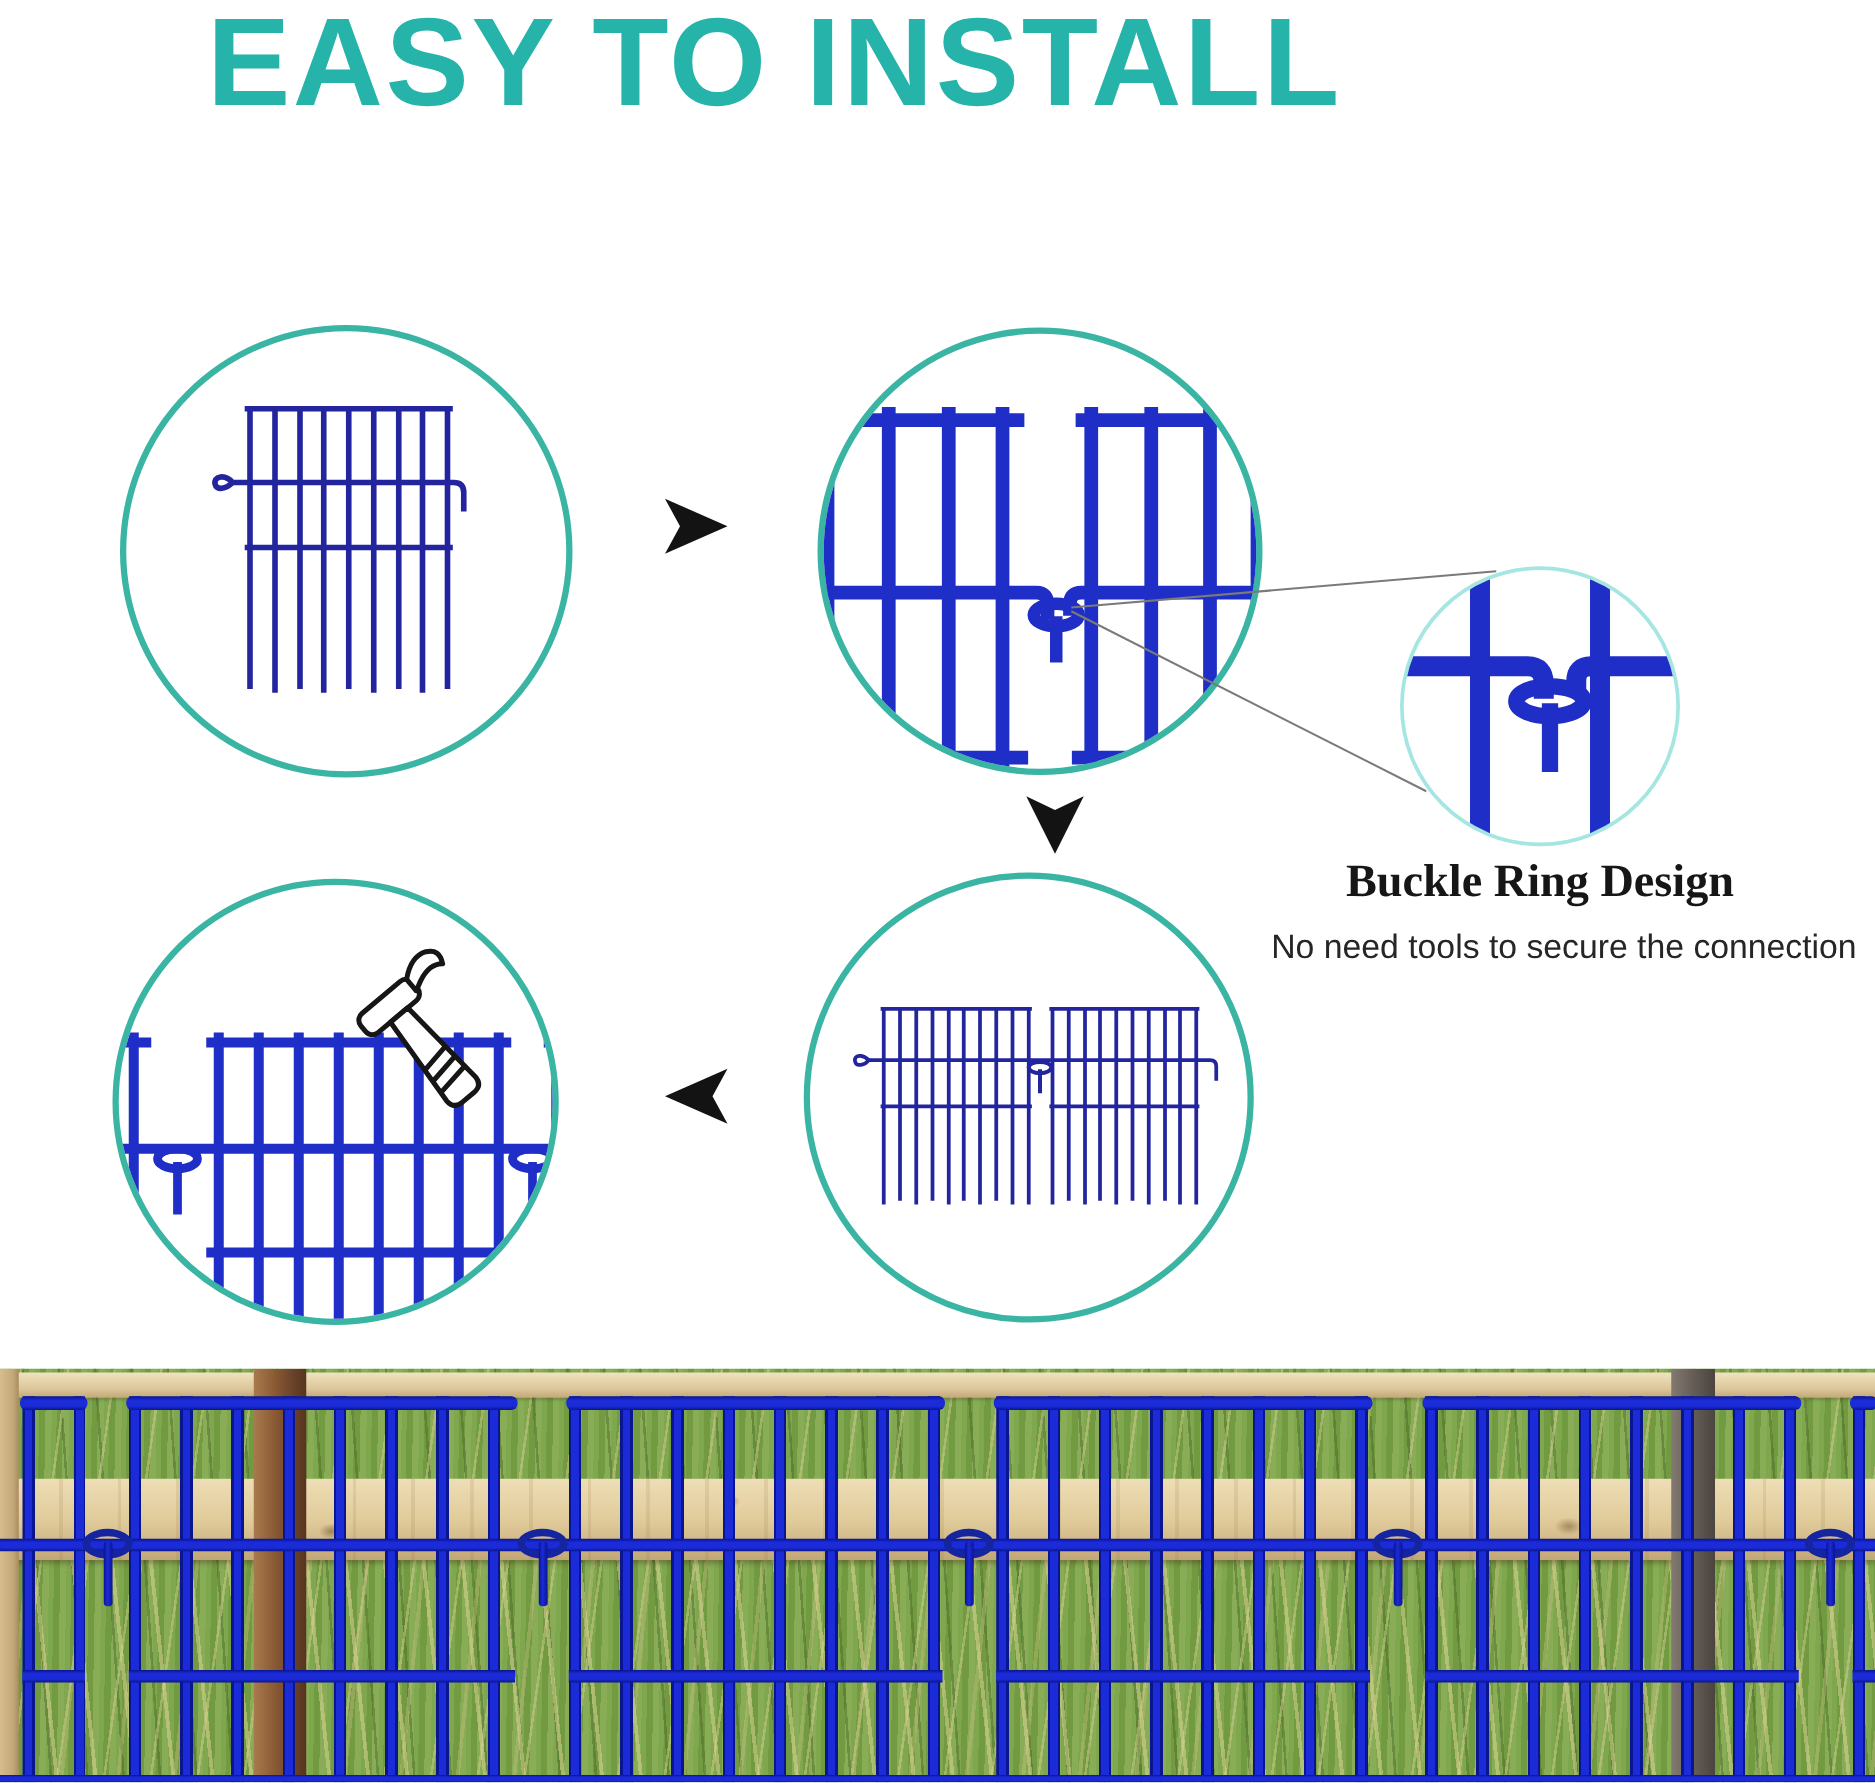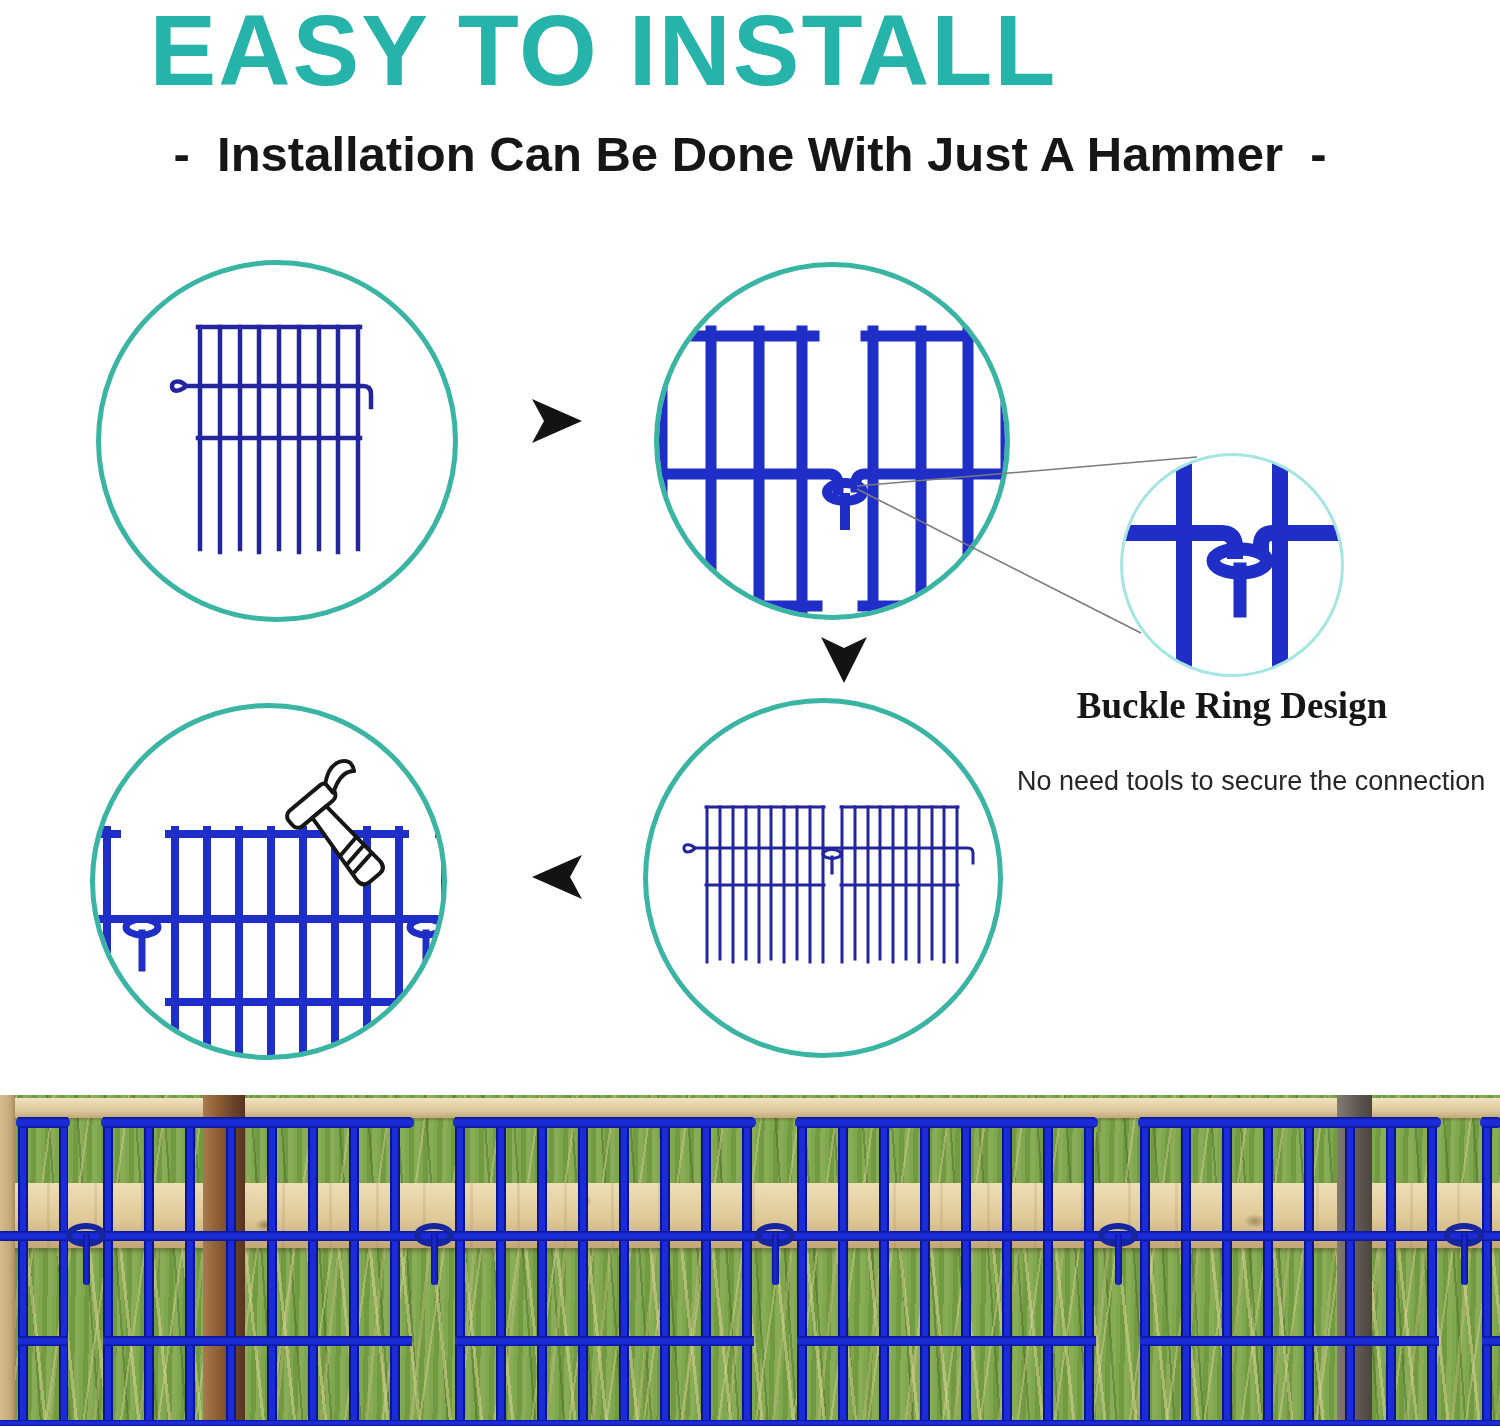--- a/index.html
+++ b/index.html
@@ -2,21 +2,21 @@
 <html style="--accent-teal: #26b4aa; --circle-teal: #3ab4a3; --detail-border: #a5e6e2; --fence-navy: #23259e; --fence-blue: #1e2ec6; --photo-fence-blue: #1b2bd8; --photo-fence-edge: #0a1590; --arrow-black: #131313; --callout-line: #7a7a7a; --text-dark: #161616;"><head>
 <meta charset="utf-8">
 <style>
   html,body{margin:0;padding:0;background:#fff;}
   .canvas{position:relative;width:1500px;height:1426px;background:#fff;overflow:hidden;
           font-family:"Liberation Sans", sans-serif;}
 
   
   .title{position:absolute;left:0;top:0;width:1207px;text-align:center;
          font-size:100px;line-height:1.0;font-weight:bold;letter-spacing:2px;
-         color:var(--accent-teal,#26b4aa);margin:0;}
+         color:var(--accent-teal,#26b4aa);margin:0;padding-left:16px;}
   .subtitle{position:absolute;left:0;top:126px;width:1500px;text-align:center;
             font-size:49px;font-weight:bold;color:var(--text-dark,#161616);white-space:pre;}
 
   
   .circle{position:absolute;border-radius:50%;background:#fff;overflow:hidden;
           border:5px solid var(--circle-teal,#3ab4a3);box-sizing:border-box;}
   .step1{left:96px;top:260px;width:362px;height:362px;}
   .step2{left:654px;top:262px;width:356px;height:358px;}
   .step3{left:643px;top:698px;width:360px;height:360px;}
   .step4{left:90px;top:703px;width:357px;height:357px;}
@@ -27,21 +27,21 @@
   
   .arrow{position:absolute;}
   .arrow-right{left:531px;top:398px;}
   .arrow-down{left:820px;top:636px;}
   .arrow-left{left:531px;top:854px;}
   .callout-lines{position:absolute;left:0;top:0;pointer-events:none;}
 
   
   .callout-heading{position:absolute;left:1014px;top:684px;width:436px;text-align:center;
                    font-size:37px;font-weight:bold;color:var(--text-dark,#161616);font-family:Liberation Serif, serif;}
-  .callout-text{position:absolute;left:1017px;top:764px;width:480px;
+  .callout-text{position:absolute;left:1017px;top:740px;width:480px;
                 font-size:27px;line-height:35px;color:#262626;}
 
   
   .photo{position:absolute;left:0;top:1095px;width:1500px;height:331px;overflow:hidden;
     background:
       repeating-linear-gradient(98deg, rgba(214,204,145,0) 0 16px, rgba(218,208,148,.45) 16px 18px, rgba(214,204,145,0) 18px 37px),
       repeating-linear-gradient(86deg, rgba(70,100,40,0) 0 11px, rgba(72,102,42,.45) 11px 13px, rgba(70,100,40,0) 13px 29px),
       repeating-linear-gradient(91deg, #7fa74d 0 4px, #729a40 4px 9px, #88ad56 9px 14px);}
   .grass-lower{position:absolute;left:0;top:150px;right:0;bottom:0;
     background:
@@ -91,21 +91,20 @@
   .b1{left:66px;} .b2{left:414px;} .b3{left:755px;} .b4{left:1098px;} .b5{left:1444px;}
 
   .fence-stroke{fill:none;stroke-linecap:square;}
 </style>
 </head>
 <body>
 
 <div class="canvas">
 
   <h1 class="title">EASY TO INSTALL</h1>
-  <div class="subtitle">-  Installation Can Be Done With Just A Hammer  -</div>
 
   <div class="circle step1">
     <svg width="374" height="374" viewBox="-6 -6 374 374">
       <g class="fence-stroke" style="stroke:var(--fence-navy,#23259e);stroke-width:4.5">
         <line x1="99" y1="62" x2="99" y2="284"></line>
           <line x1="119" y1="62" x2="119" y2="287"></line>
         <line x1="139" y1="62" x2="139" y2="284"></line>
           <line x1="158" y1="62" x2="158" y2="287"></line>
         <line x1="178" y1="62" x2="178" y2="284"></line>
           <line x1="198" y1="62" x2="198" y2="287"></line>

